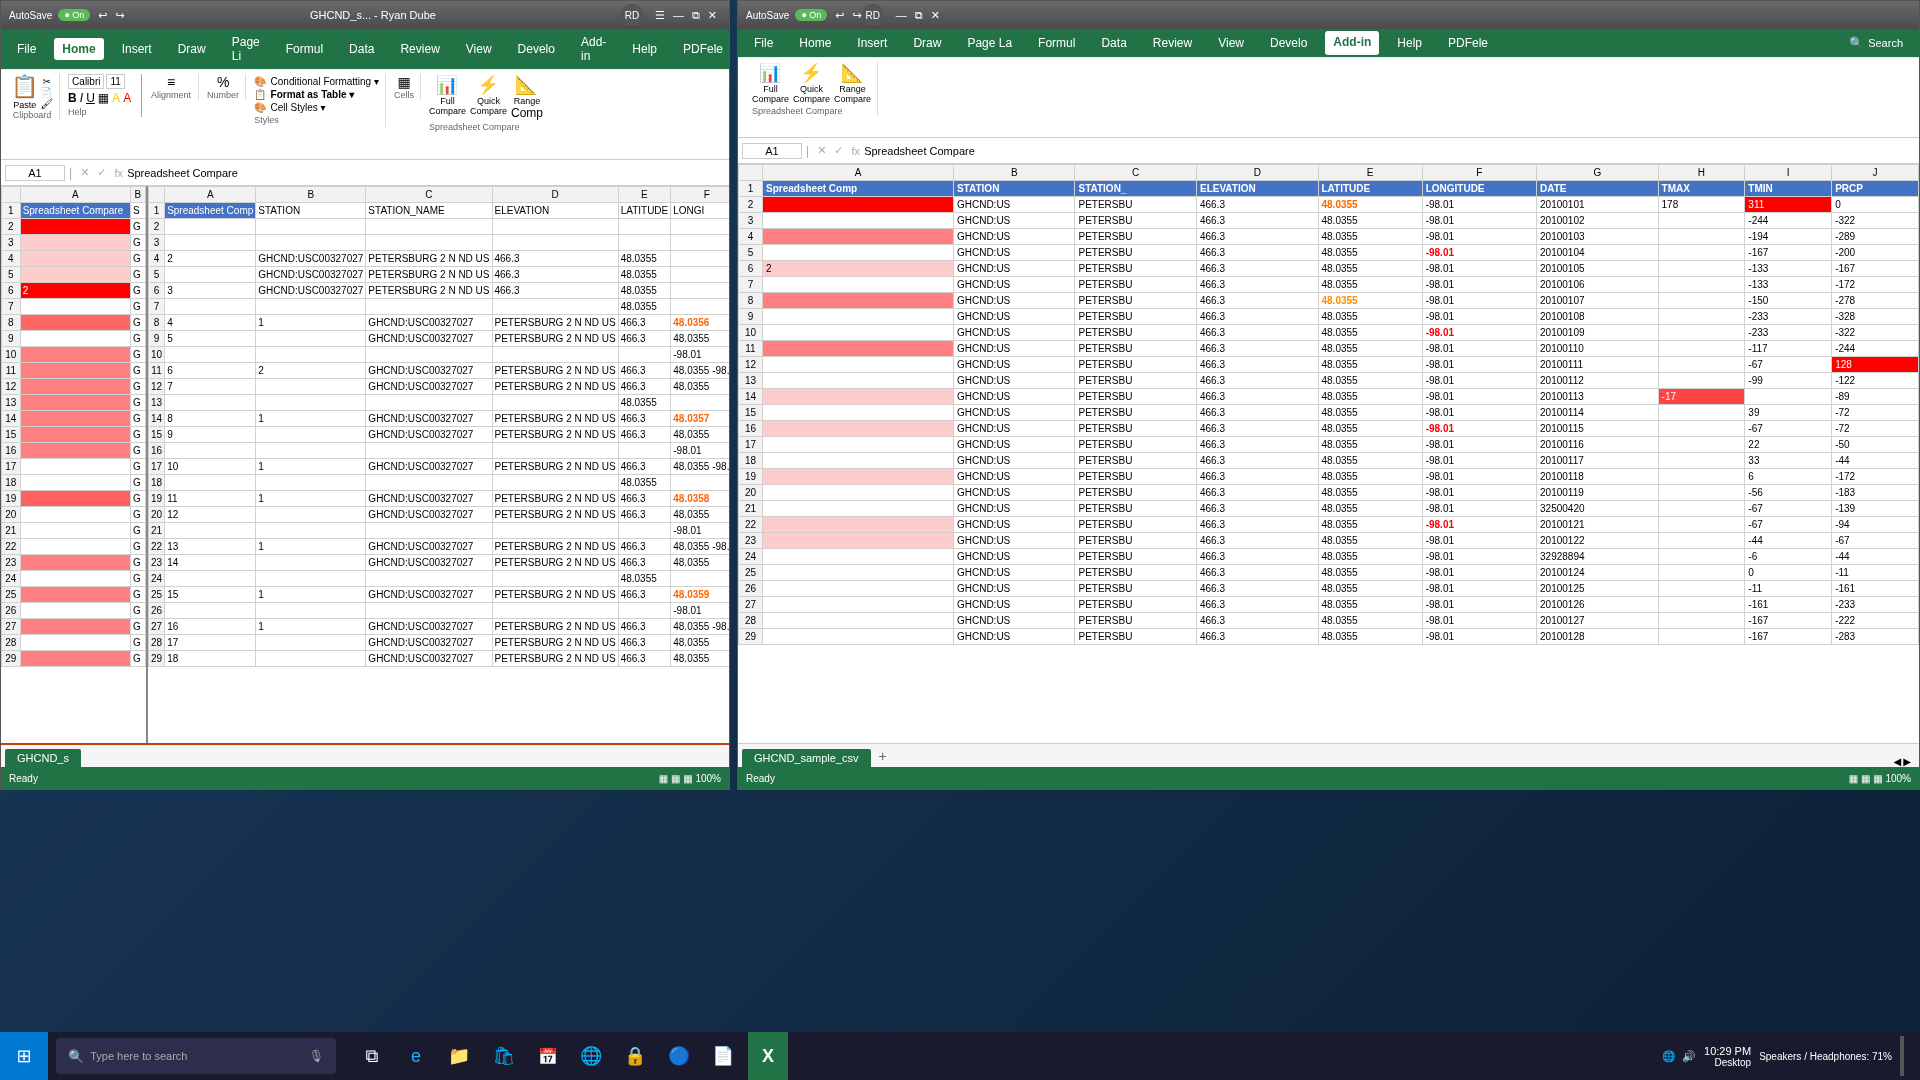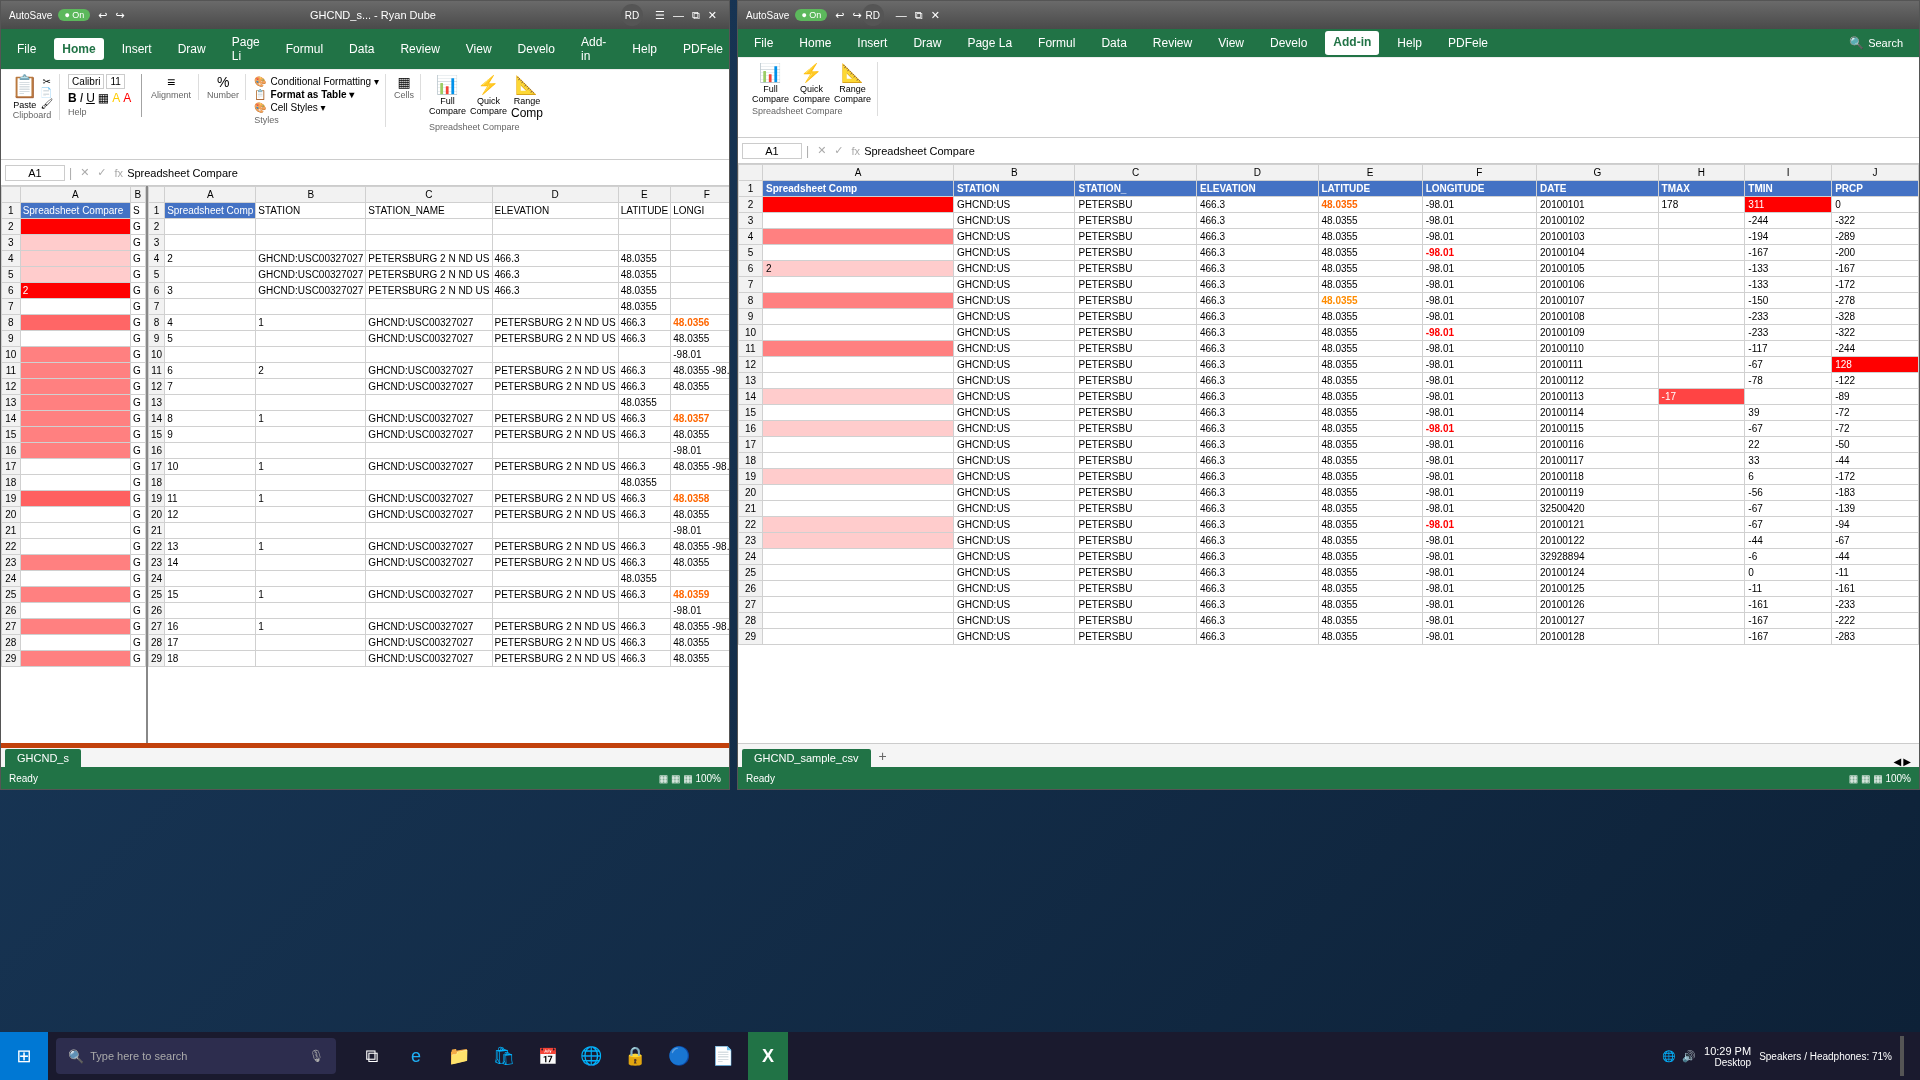--- a/index.html
+++ b/index.html
@@ -608,21 +608,21 @@
               <td>GHCND:USC00327027</td>
               <td>PETERSBURG 2 N ND US</td>
               <td>466.3</td>
               <td>48.0355</td>
             </tr>
           </tbody>
       </table>
     </div>
   </div>
 
-  <div style="height:24px;background:#f5f5f5;border-top:5px solid #c2410c;display:flex;align-items:flex-end;padding-left:4px;">
+  <div style="height:24px;background:#f5f5f5;border-top:2px solid #c2410c;display:flex;align-items:flex-end;padding-left:4px;">
     <div style="padding:3px 12px;background:#217346;color:white;font-size:11px;border-radius:2px 2px 0 0;cursor:pointer;">GHCND_s</div>
   </div>
 
   <div style="height:22px;background:#217346;color:white;display:flex;align-items:center;padding:0 8px;font-size:10px;">
     <span>Ready</span>
     <span style="margin-left:auto;">▦ ▦ ▦ 100%</span>
   </div>
 </div>
 
 <div style="position:absolute;top:0;left:737px;width:1183px;height:790px;display:flex;flex-direction:column;border:1px solid #555;">
@@ -867,21 +867,21 @@
           <tr>
             <td class="row-num">13</td>
             <td></td>
             <td>GHCND:US</td>
             <td>PETERSBU</td>
             <td>466.3</td>
             <td>48.0355</td>
             <td>-98.01</td>
             <td>20100112</td>
             <td></td>
-            <td>-78</td>
+            <td>-99</td>
             <td>-122</td>
           </tr>
           <tr>
             <td class="row-num">14</td>
             <td style="background: rgb(255, 204, 204);"></td>
             <td>GHCND:US</td>
             <td>PETERSBU</td>
             <td>466.3</td>
             <td>48.0355</td>
             <td>-98.01</td>

